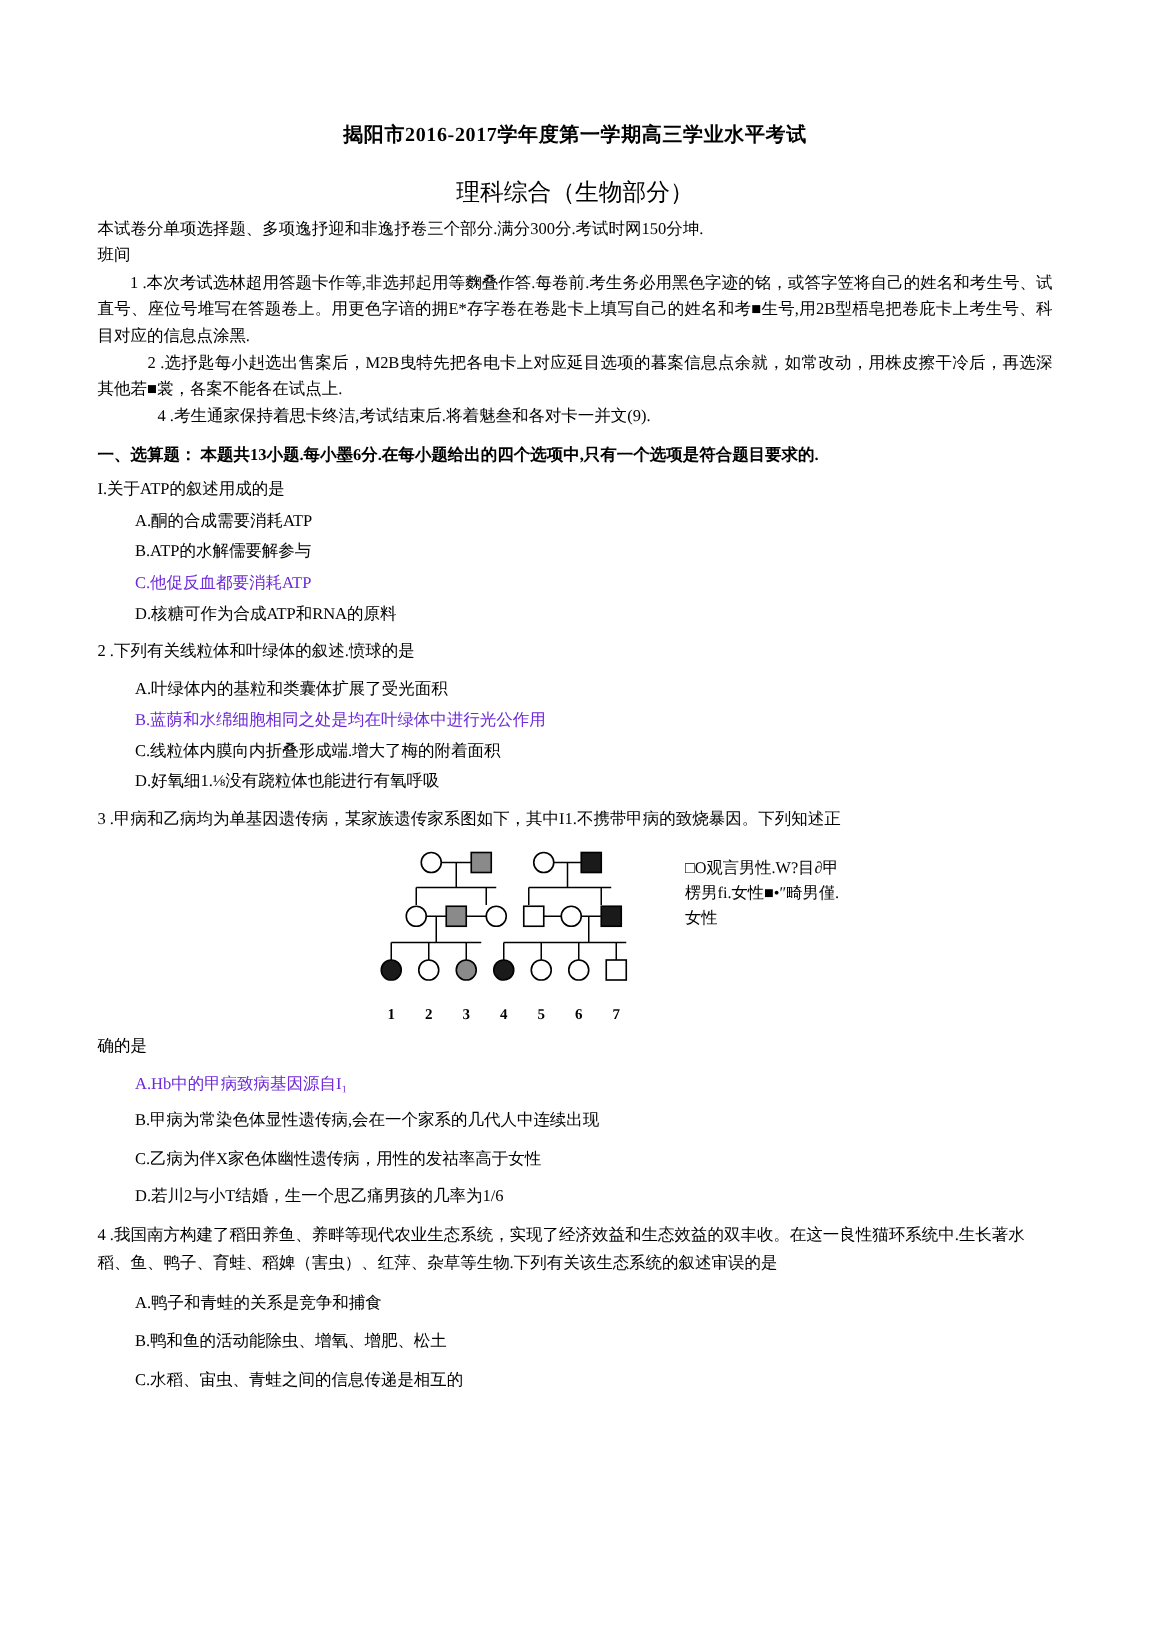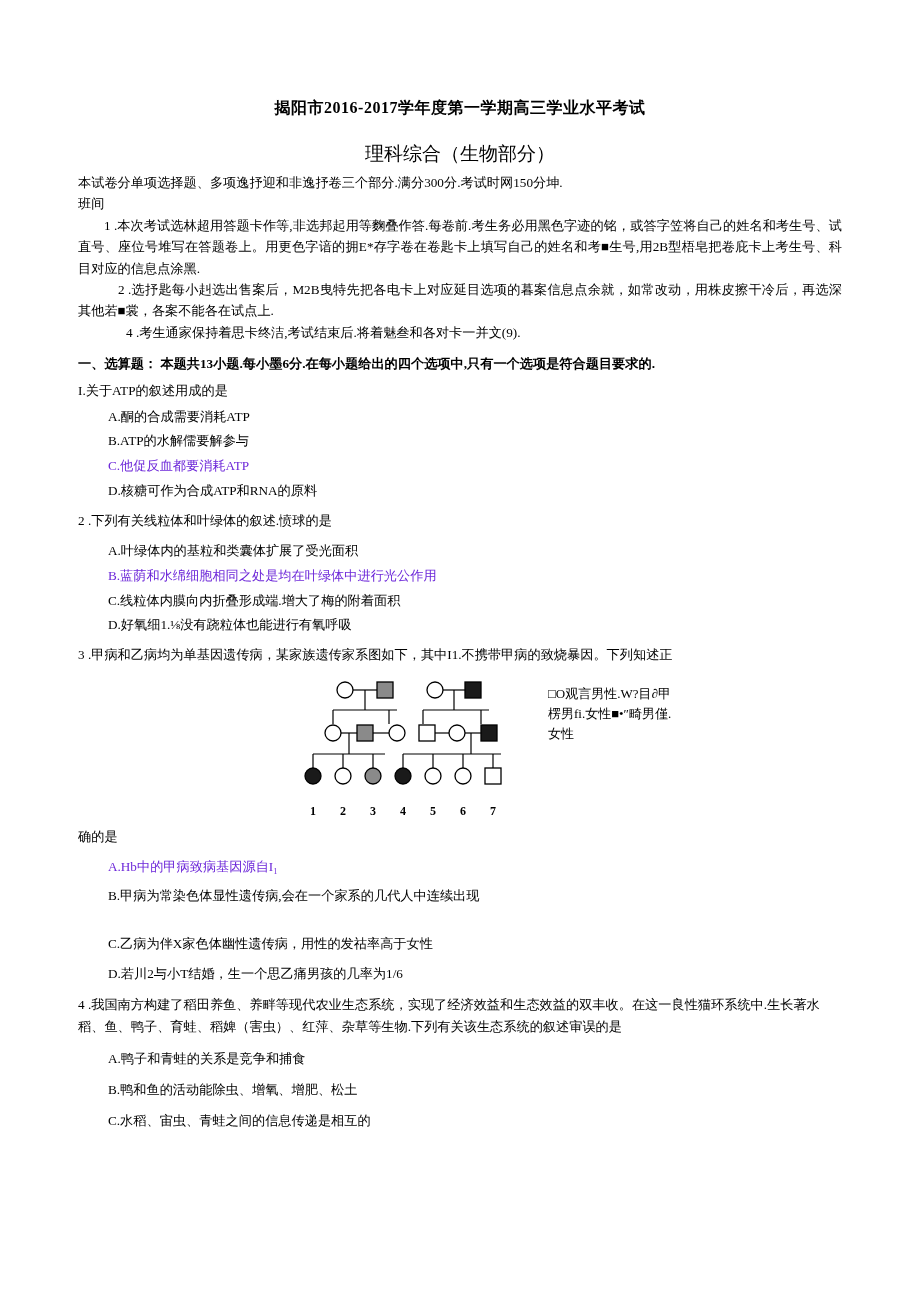--- a/index.html
+++ b/index.html
@@ -218,21 +218,21 @@
         <div class="legend">
           <div>□O观言男性.W?目∂甲</div>
           <div>楞男fi.女性■•″畸男僅.</div>
           <div>女性</div>
         </div>
       </div>
 
       <p class="q-stem">确的是</p>
       <p class="opt red" style="margin-top:10px">A.Hb中的甲病致病基因源自I₁</p>
       <p class="opt" style="margin-top:9px">B.甲病为常染色体显性遗传病,会在一个家系的几代人中连续出现</p>
-      <p class="opt" style="margin-top:28px">C.乙病为伴X家色体幽性遗传病，用性的发祜率高于女性</p>
+      <p class="opt" style="margin-top:11px">C.乙病为伴X家色体幽性遗传病，用性的发祜率高于女性</p>
       <p class="opt" style="margin-top:11px">D.若川2与小T结婚，生一个思乙痛男孩的几率为1/6</p>
     </div>
 
     <div class="q" style="margin-top:10px">
       <p class="q-stem">4  .我国南方构建了稻田养鱼、养畔等现代农业生态系统，实现了经济效益和生态效益的双丰收。在这一良性猫环系统中.生长著水稻、鱼、鸭子、育蛙、稻婢（害虫）、红萍、杂草等生物.下列有关该生态系统的叙述审误的是</p>
       <p class="opt" style="margin-top:12px">A.鸭子和青蛙的关系是竞争和捕食</p>
       <p class="opt" style="margin-top:11px">B.鸭和鱼的活动能除虫、增氧、增肥、松土</p>
       <p class="opt" style="margin-top:11px">C.水稻、宙虫、青蛙之间的信息传递是相互的</p>
     </div>
 

